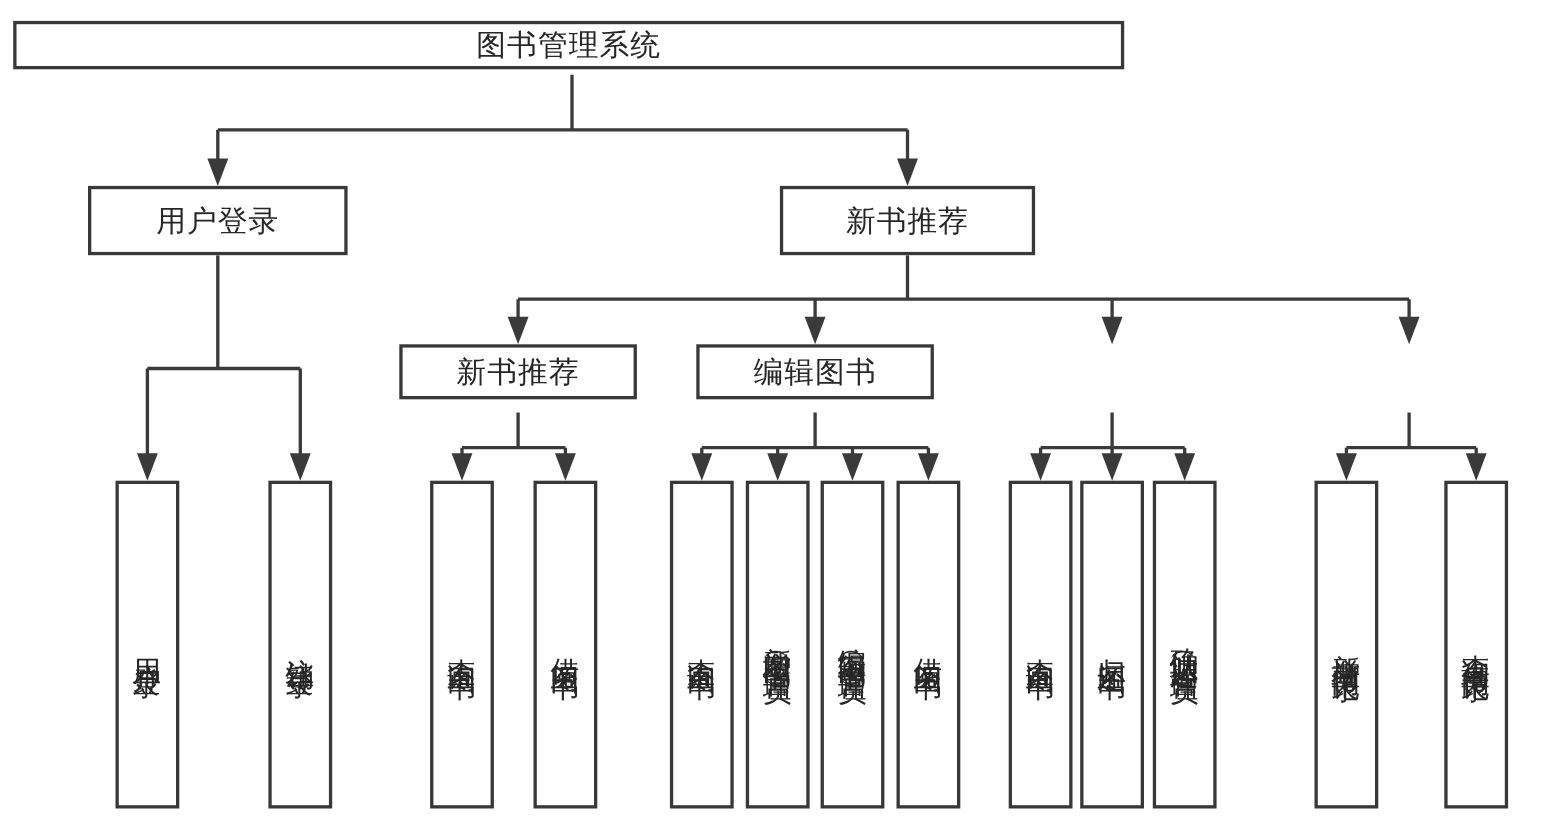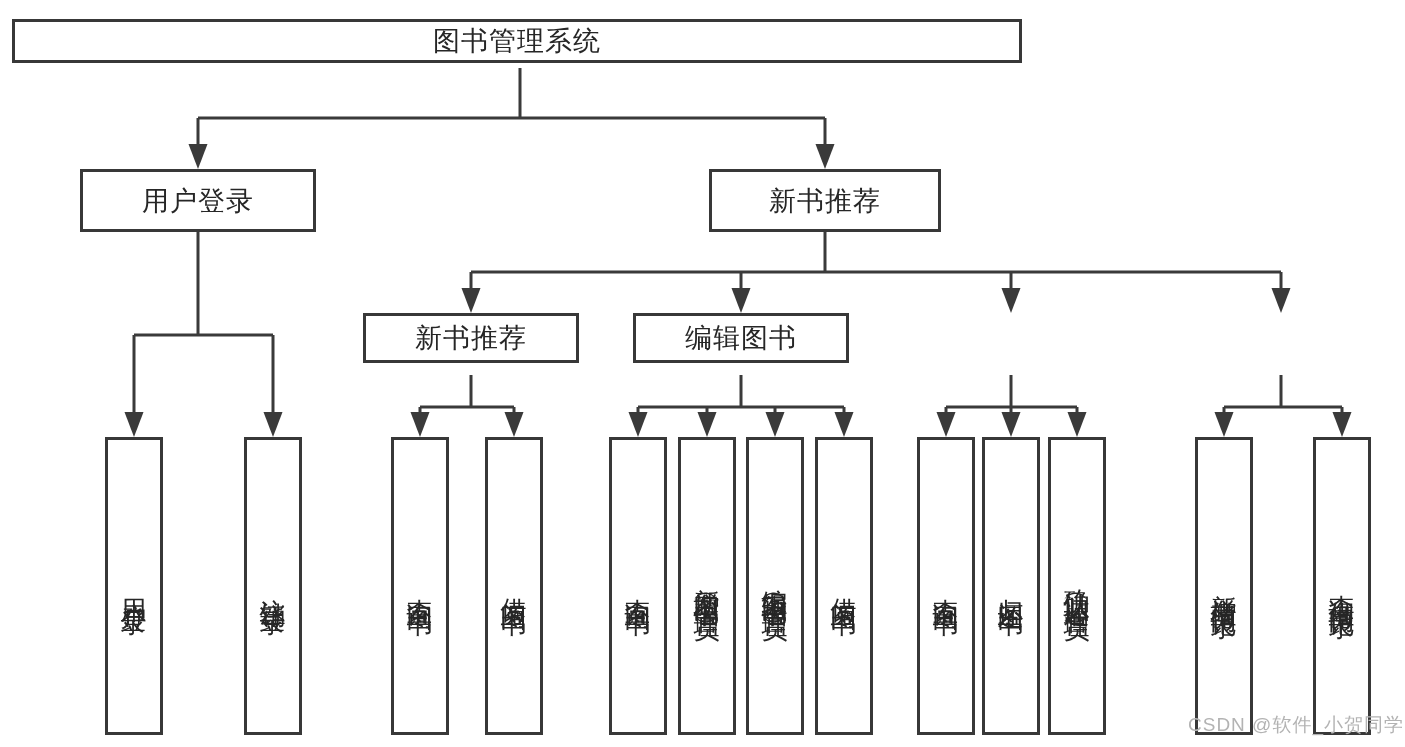--- a/index.html
+++ b/index.html
@@ -94,14 +94,13 @@
   <div class="node v" style="left:746px">编辑图书（管理员）</div>
   <div class="node v" style="left:815px">借阅图书</div>
 
   <div class="node v" style="left:917px">查询图书</div>
   <div class="node v" style="left:982px">归还图书</div>
   <div class="node v" style="left:1048px">确认归还（管理员）</div>
 
   <div class="node v" style="left:1195px">新增借阅记录</div>
   <div class="node v" style="left:1313px">查询借阅记录</div>
 
-  <div class="watermark">CSDN @软件_小贺同学</div>
 </div>
 
 </body></html>

